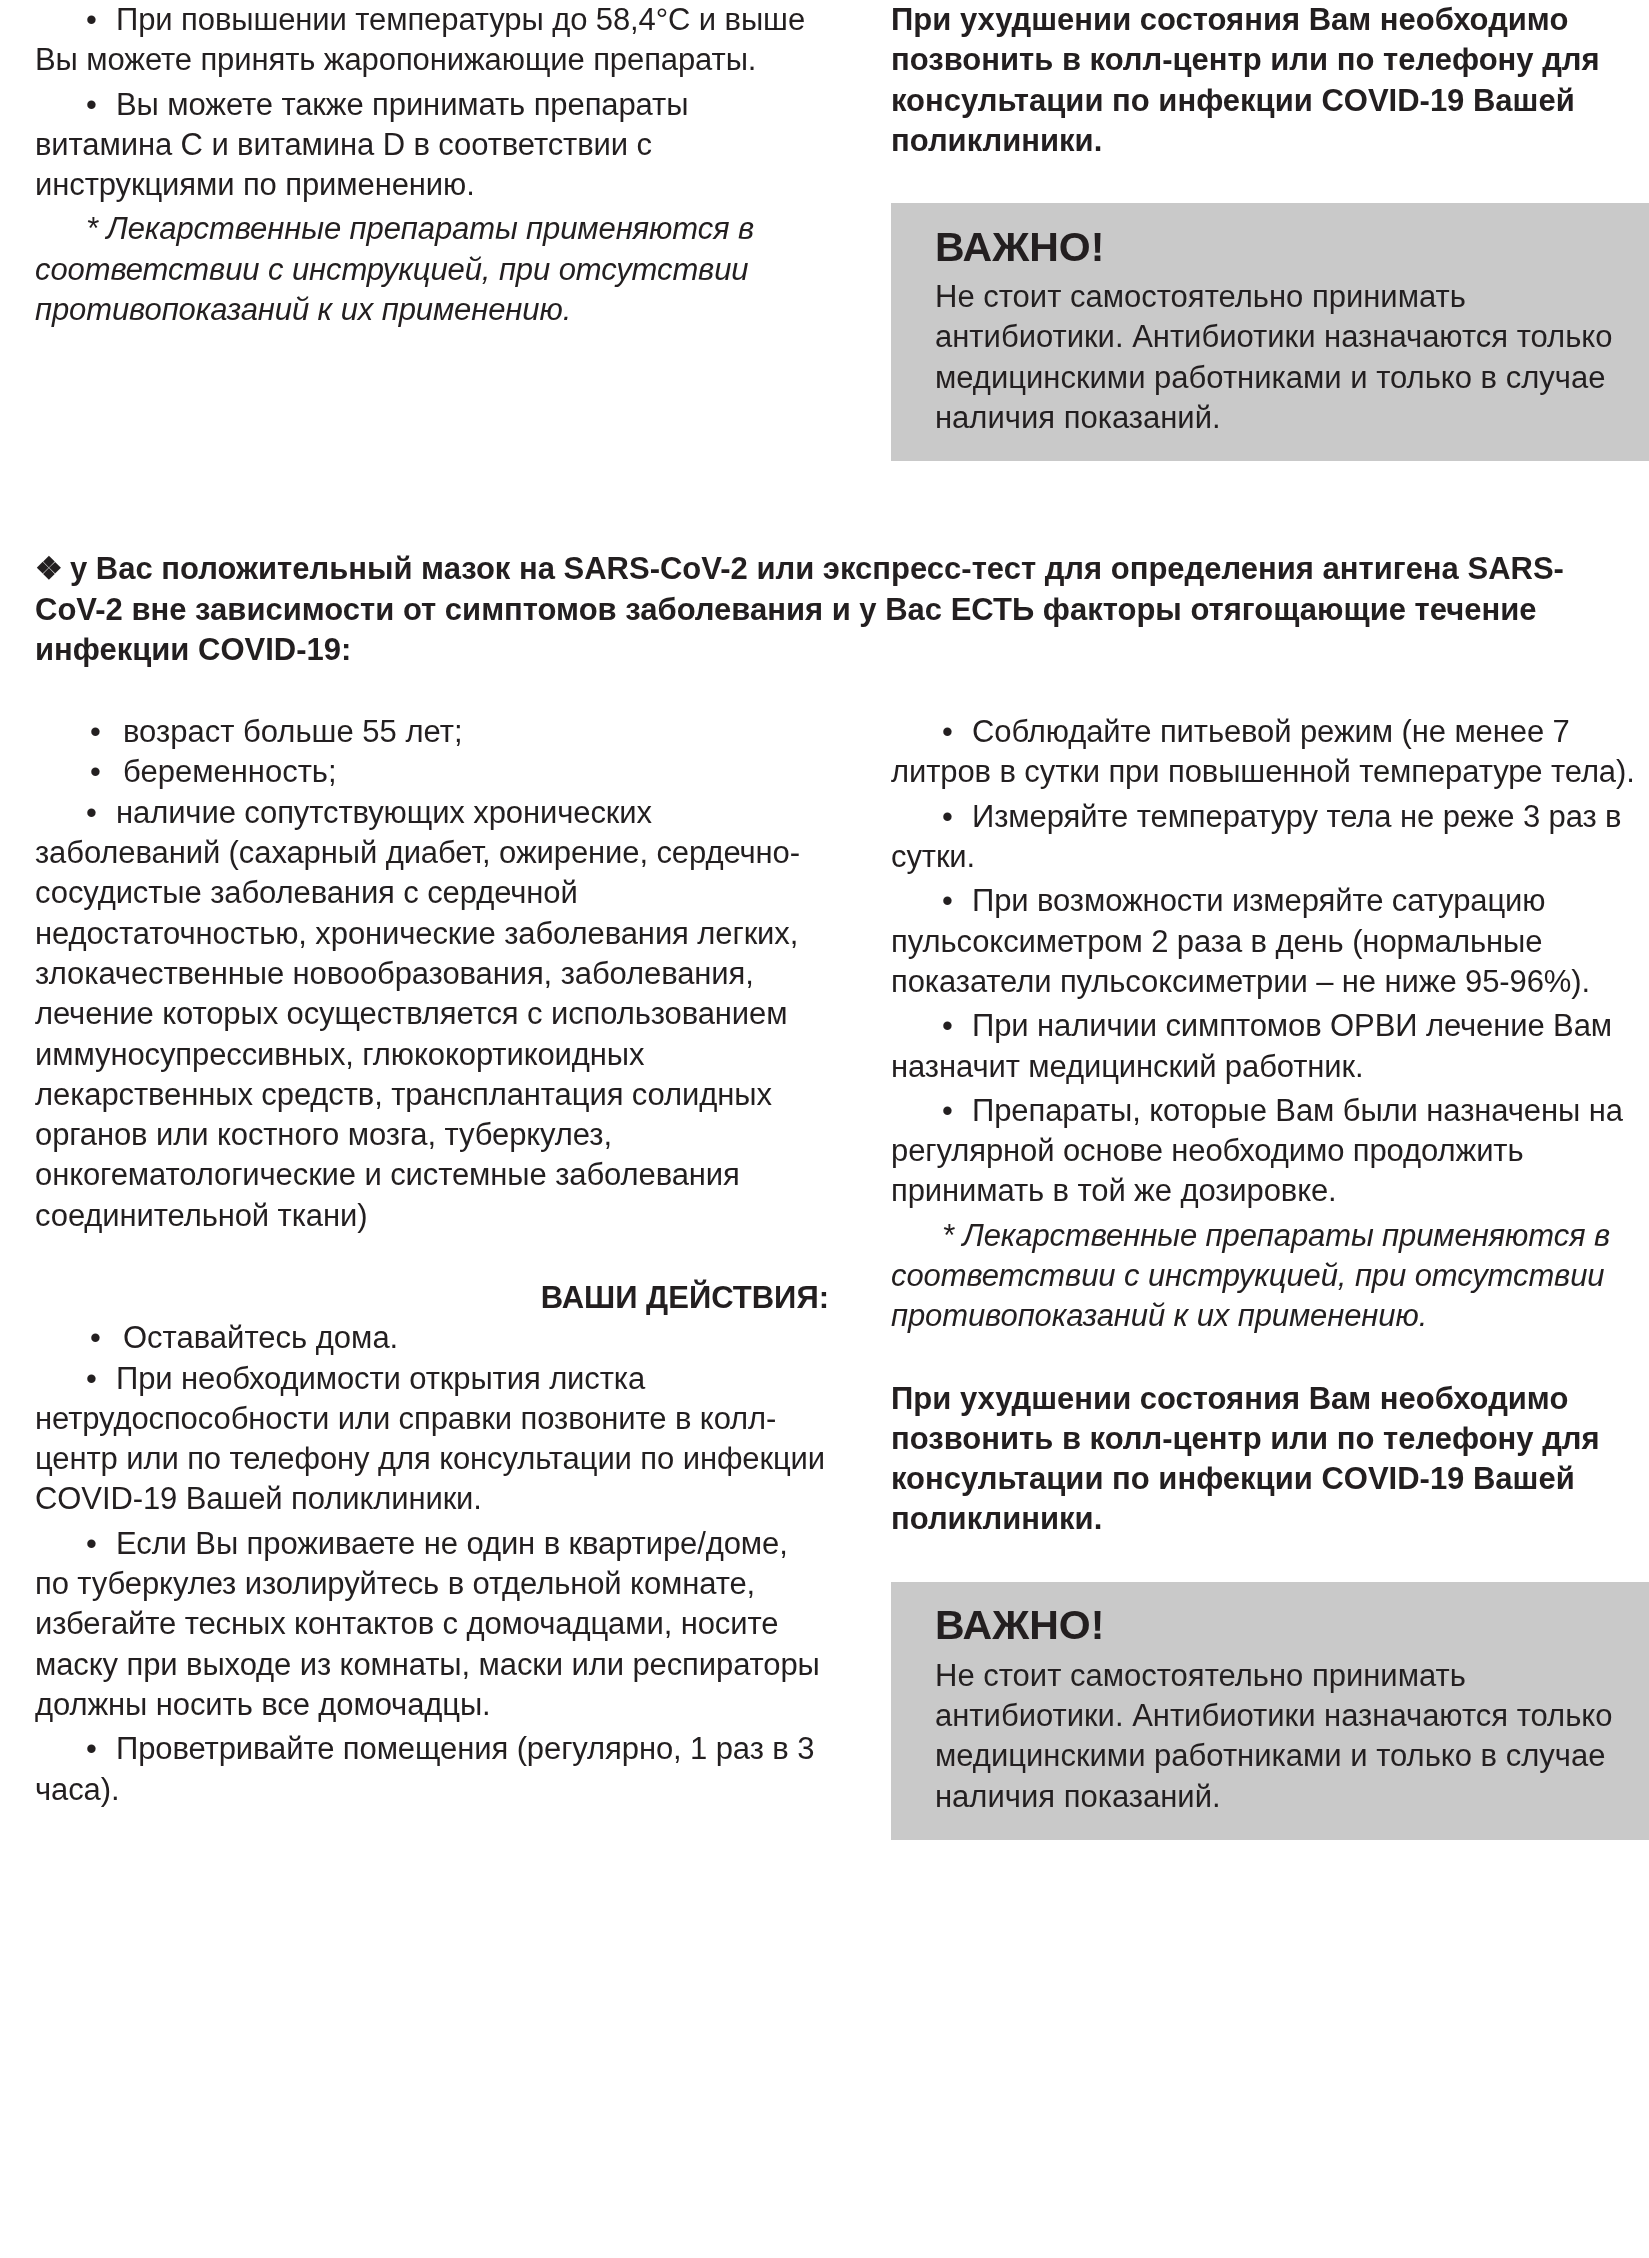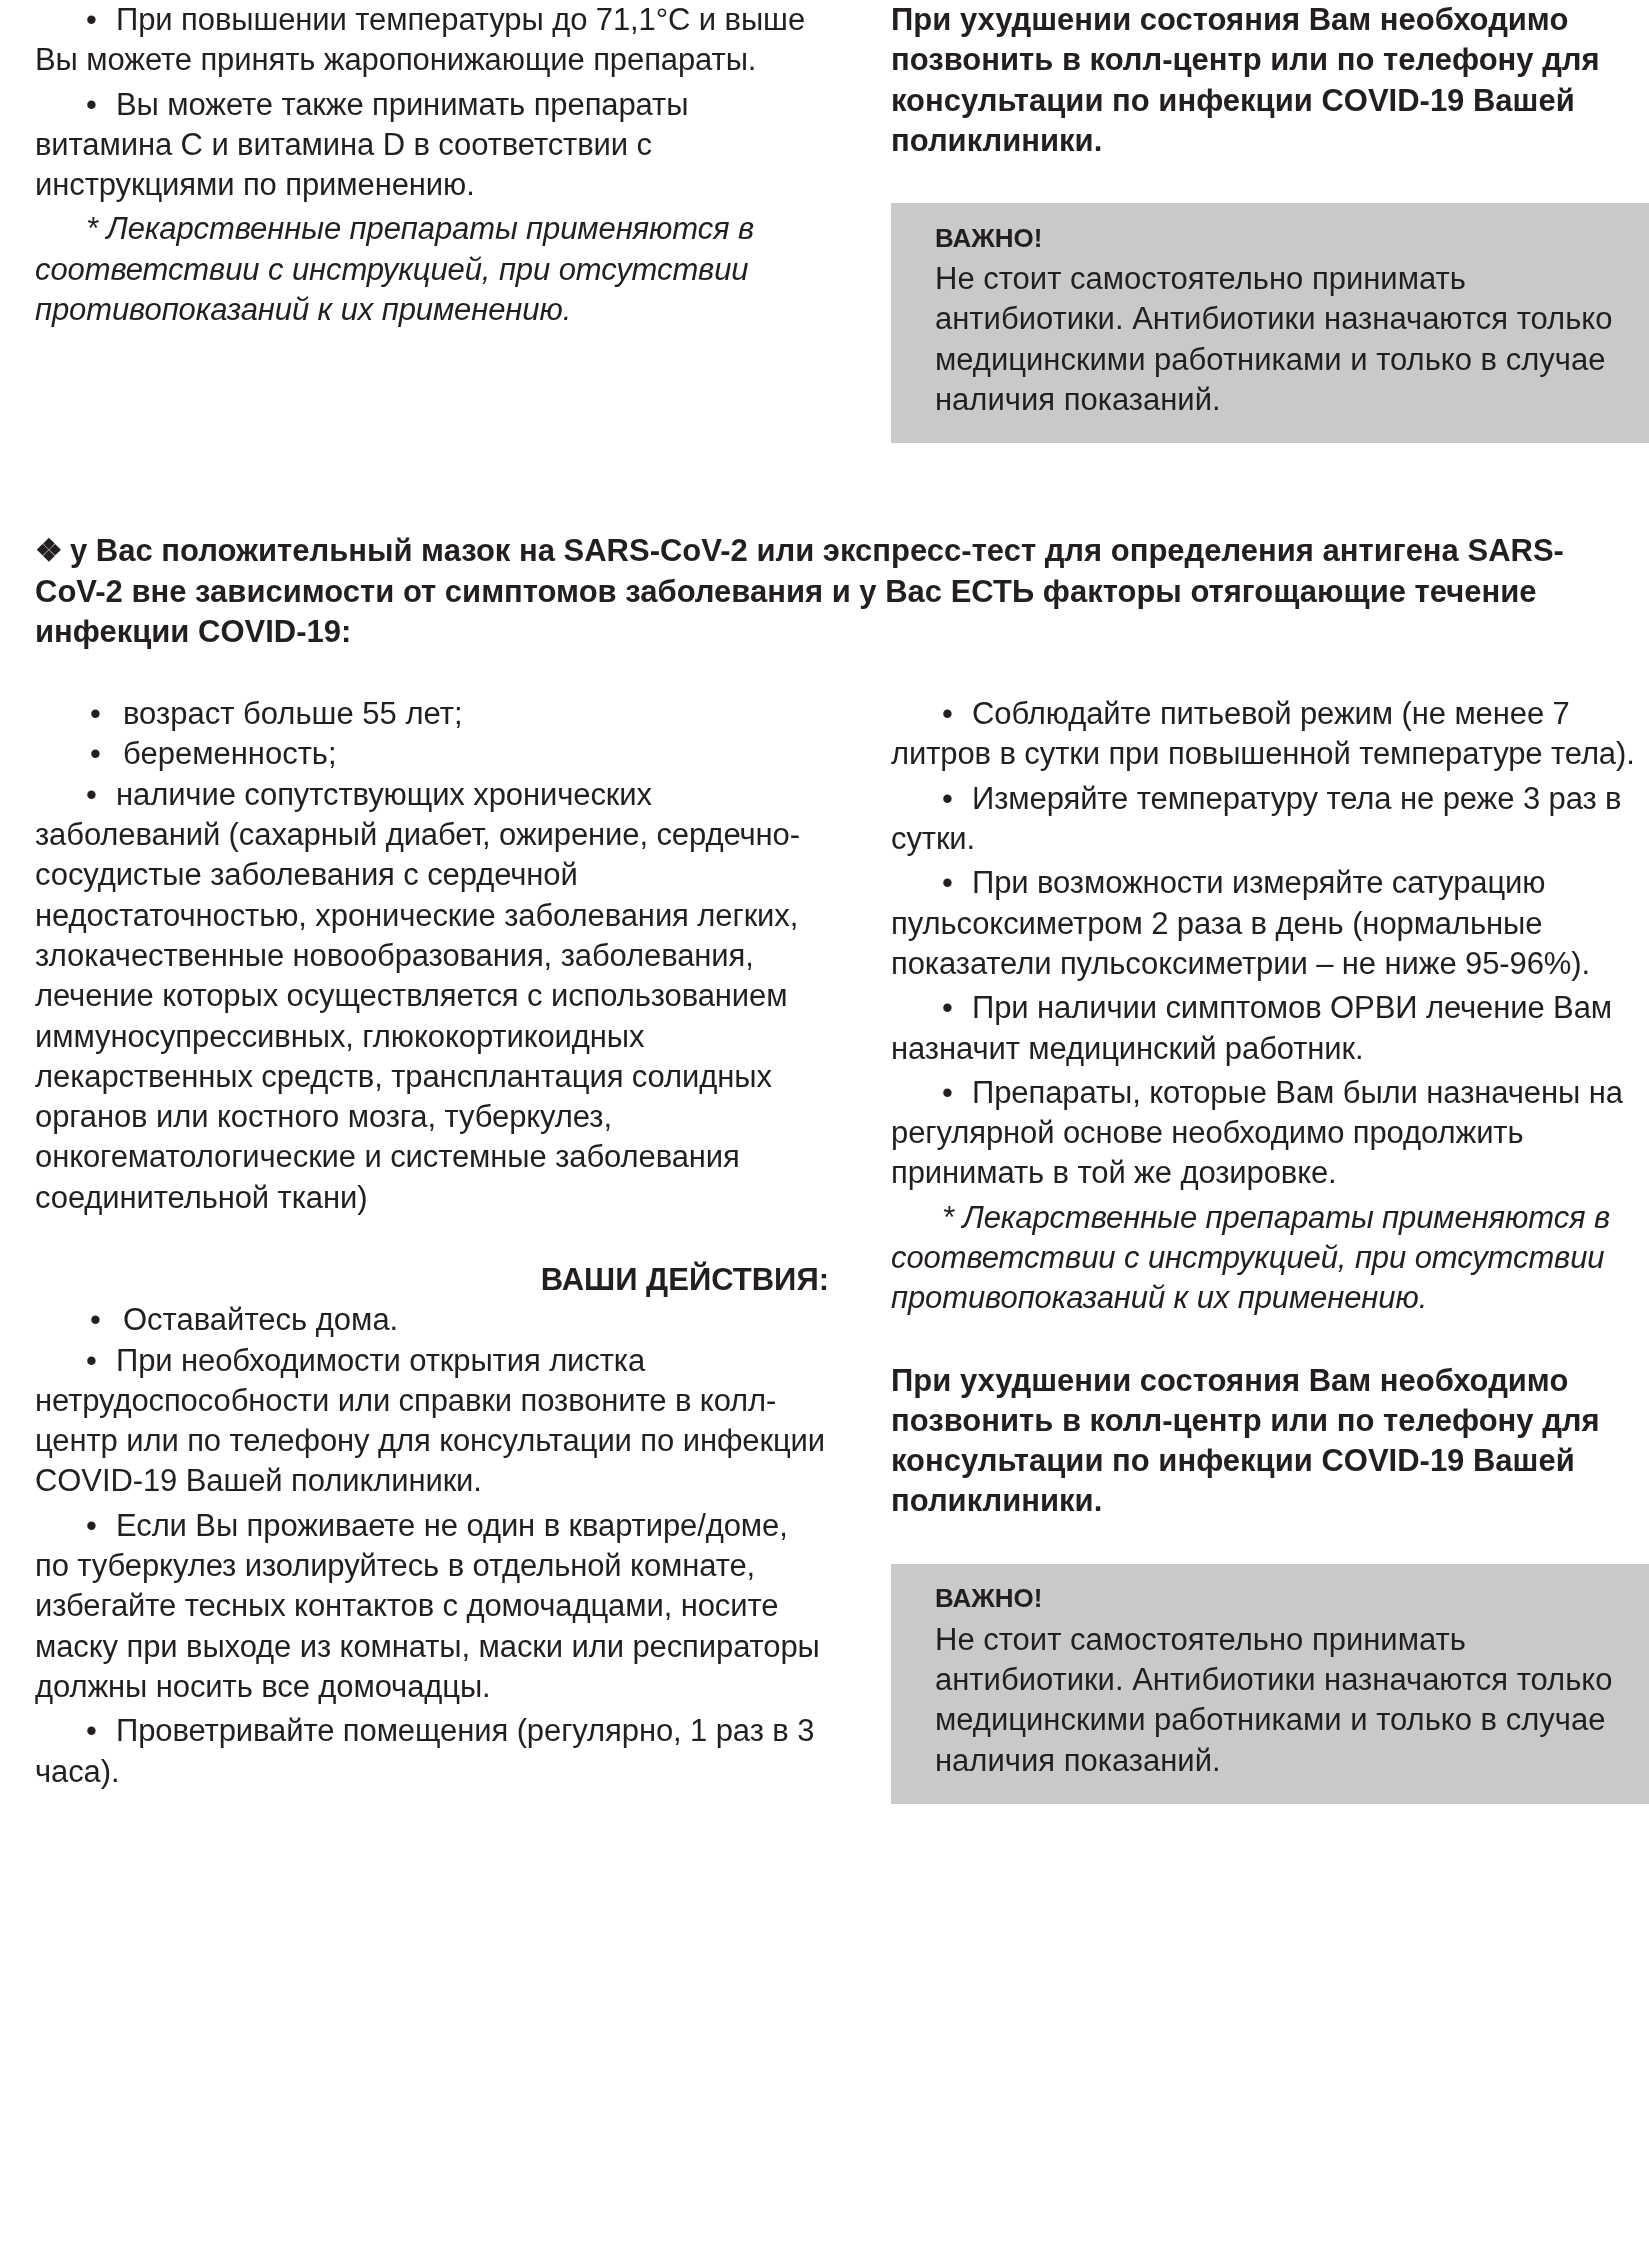--- a/index.html
+++ b/index.html
@@ -78,21 +78,21 @@
   }
 
   
   .important-box {
     background: #c9c9c9;
     padding: 19.4px 30px 23px 44px;
     box-sizing: border-box;
   }
   .important-box .imp-title {
     font-weight: bold;
-    font-size: 26px;
+    font-size: 41px;
     margin: 0 0 5.3px 0;
     line-height: 1.2;
   }
   .important-box .imp-body {
     font-size: 31px;
     line-height: 1.30;
     margin: 0;
   }
 
   
@@ -131,21 +131,21 @@
 </style>
 </head>
 <body>
 
 <div class="page">
 
   <div class="cols">
 
     <div class="col-left">
       <p class="para bullet-para">
-        <span class="bdot">•</span><span>При повышении температуры до 71,1°С и выше Вы можете принять жаропонижающие препараты.</span>
+        <span class="bdot">•</span><span>При повышении температуры до 58,4°С и выше Вы можете принять жаропонижающие препараты.</span>
       </p>
       <p class="para bullet-para">
         <span class="bdot">•</span><span>Вы можете также принимать препараты витамина C и витамина D в соответствии с инструкциями по применению.</span>
       </p>
       <p class="para ital">* Лекарственные препараты применяются в соответствии с инструкцией, при отсутствии противопоказаний к их применению.</p>
     </div>
 
     <div class="col-gap"></div>
 
     <div class="col-right">

